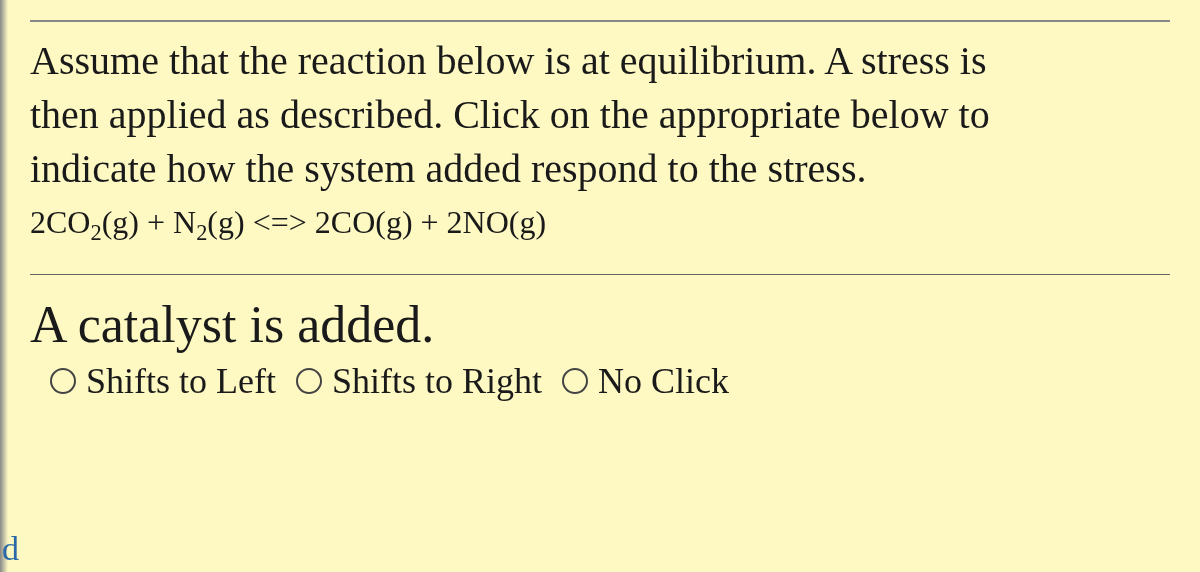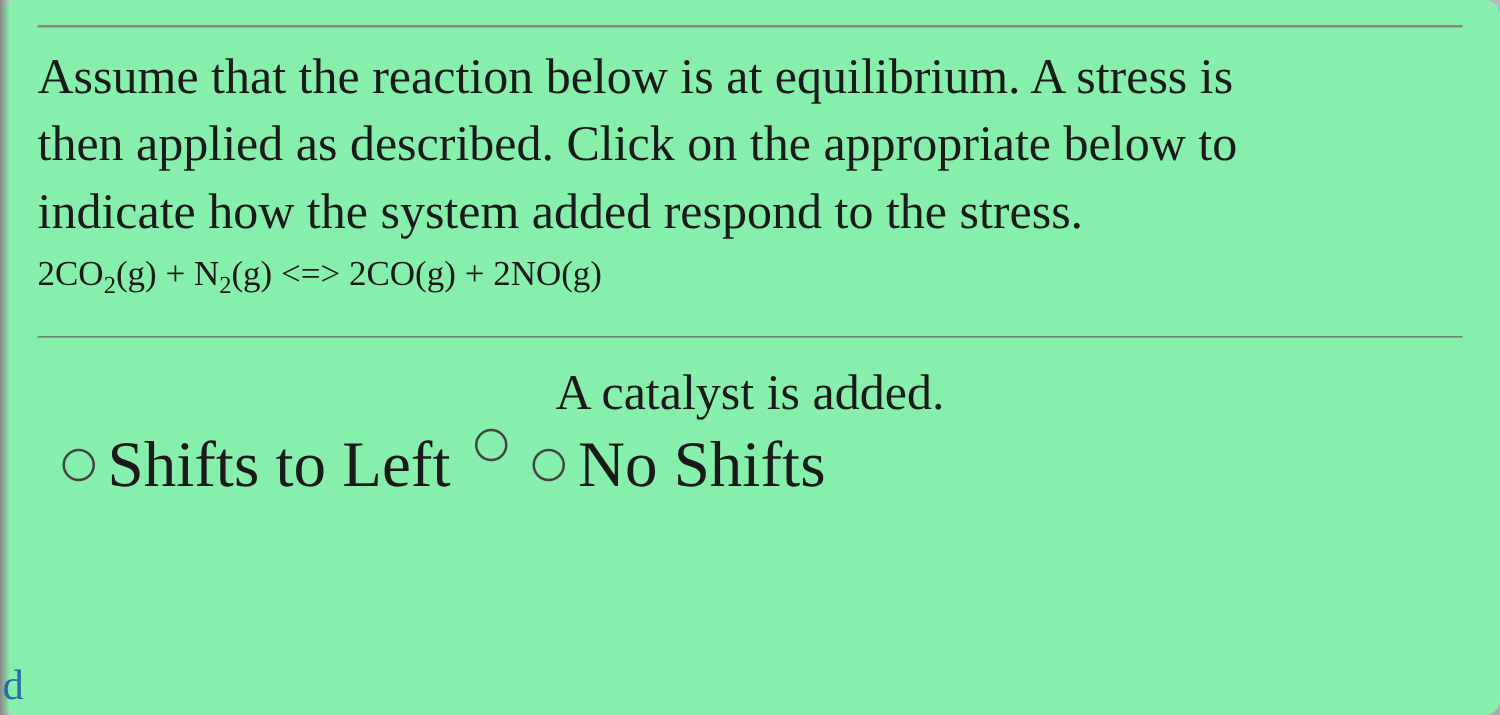--- a/index.html
+++ b/index.html
@@ -14,62 +14,60 @@
       font-family: Georgia, 'Times New Roman', serif;
       position: relative;
       overflow: hidden;
     }
     .page-container {
       position: absolute;
       top: 0;
       left: 0;
       right: 0;
       bottom: 0;
-      background: #86efac;
+      background: #fef9c3;
       padding: 20px 30px;
-      border-radius: 12px;
     }
     .question-area {
       border-top: 2px solid #888;
       padding-top: 12px;
     }
     .question-text {
       font-size: 40px;
       line-height: 1.35;
       color: #1a1a1a;
       margin-bottom: 8px;
     }
     .equation {
-      font-size: 28px;
+      font-size: 32px;
       color: #1a1a1a;
       margin-bottom: 28px;
     }
     .equation sub {
       font-size: 0.7em;
       vertical-align: sub;
     }
     .divider {
       border: none;
       border-top: 1.5px solid #666;
       margin: 8px 0 16px 0;
     }
     .stress-section {
       padding-top: 4px;
     }
     .stress-label {
-      font-size: 40px;
+      font-size: 52px;
       color: #1a1a1a;
       margin-bottom: 6px;
-      text-align: center;
     }
     .options-row {
       display: flex;
-      align-items: flex-start;
+      align-items: flex-end;
       gap: 20px;
-      font-size: 52px;
+      font-size: 36px;
       color: #1a1a1a;
       padding-left: 20px;
     }
     .option {
       display: flex;
       align-items: center;
       gap: 10px;
     }
     .radio-circle {
       width: 26px;
@@ -117,23 +115,24 @@
 
     <div class="stress-section">
       <div class="stress-label">A catalyst is added.</div>
       <div class="options-row">
         <div class="option">
           <span class="radio-circle"></span>
           <span>Shifts to Left</span>
         </div>
         <div class="option">
           <span class="radio-circle"></span>
+          <span>Shifts to Right</span>
         </div>
         <div class="option">
           <span class="radio-circle"></span>
-          <span>No Shifts</span>
+          <span>No Click</span>
         </div>
       </div>
     </div>
   </div>
 
   <div class="bottom-fragment">d</div>
 </div>
 
 </body></html>

